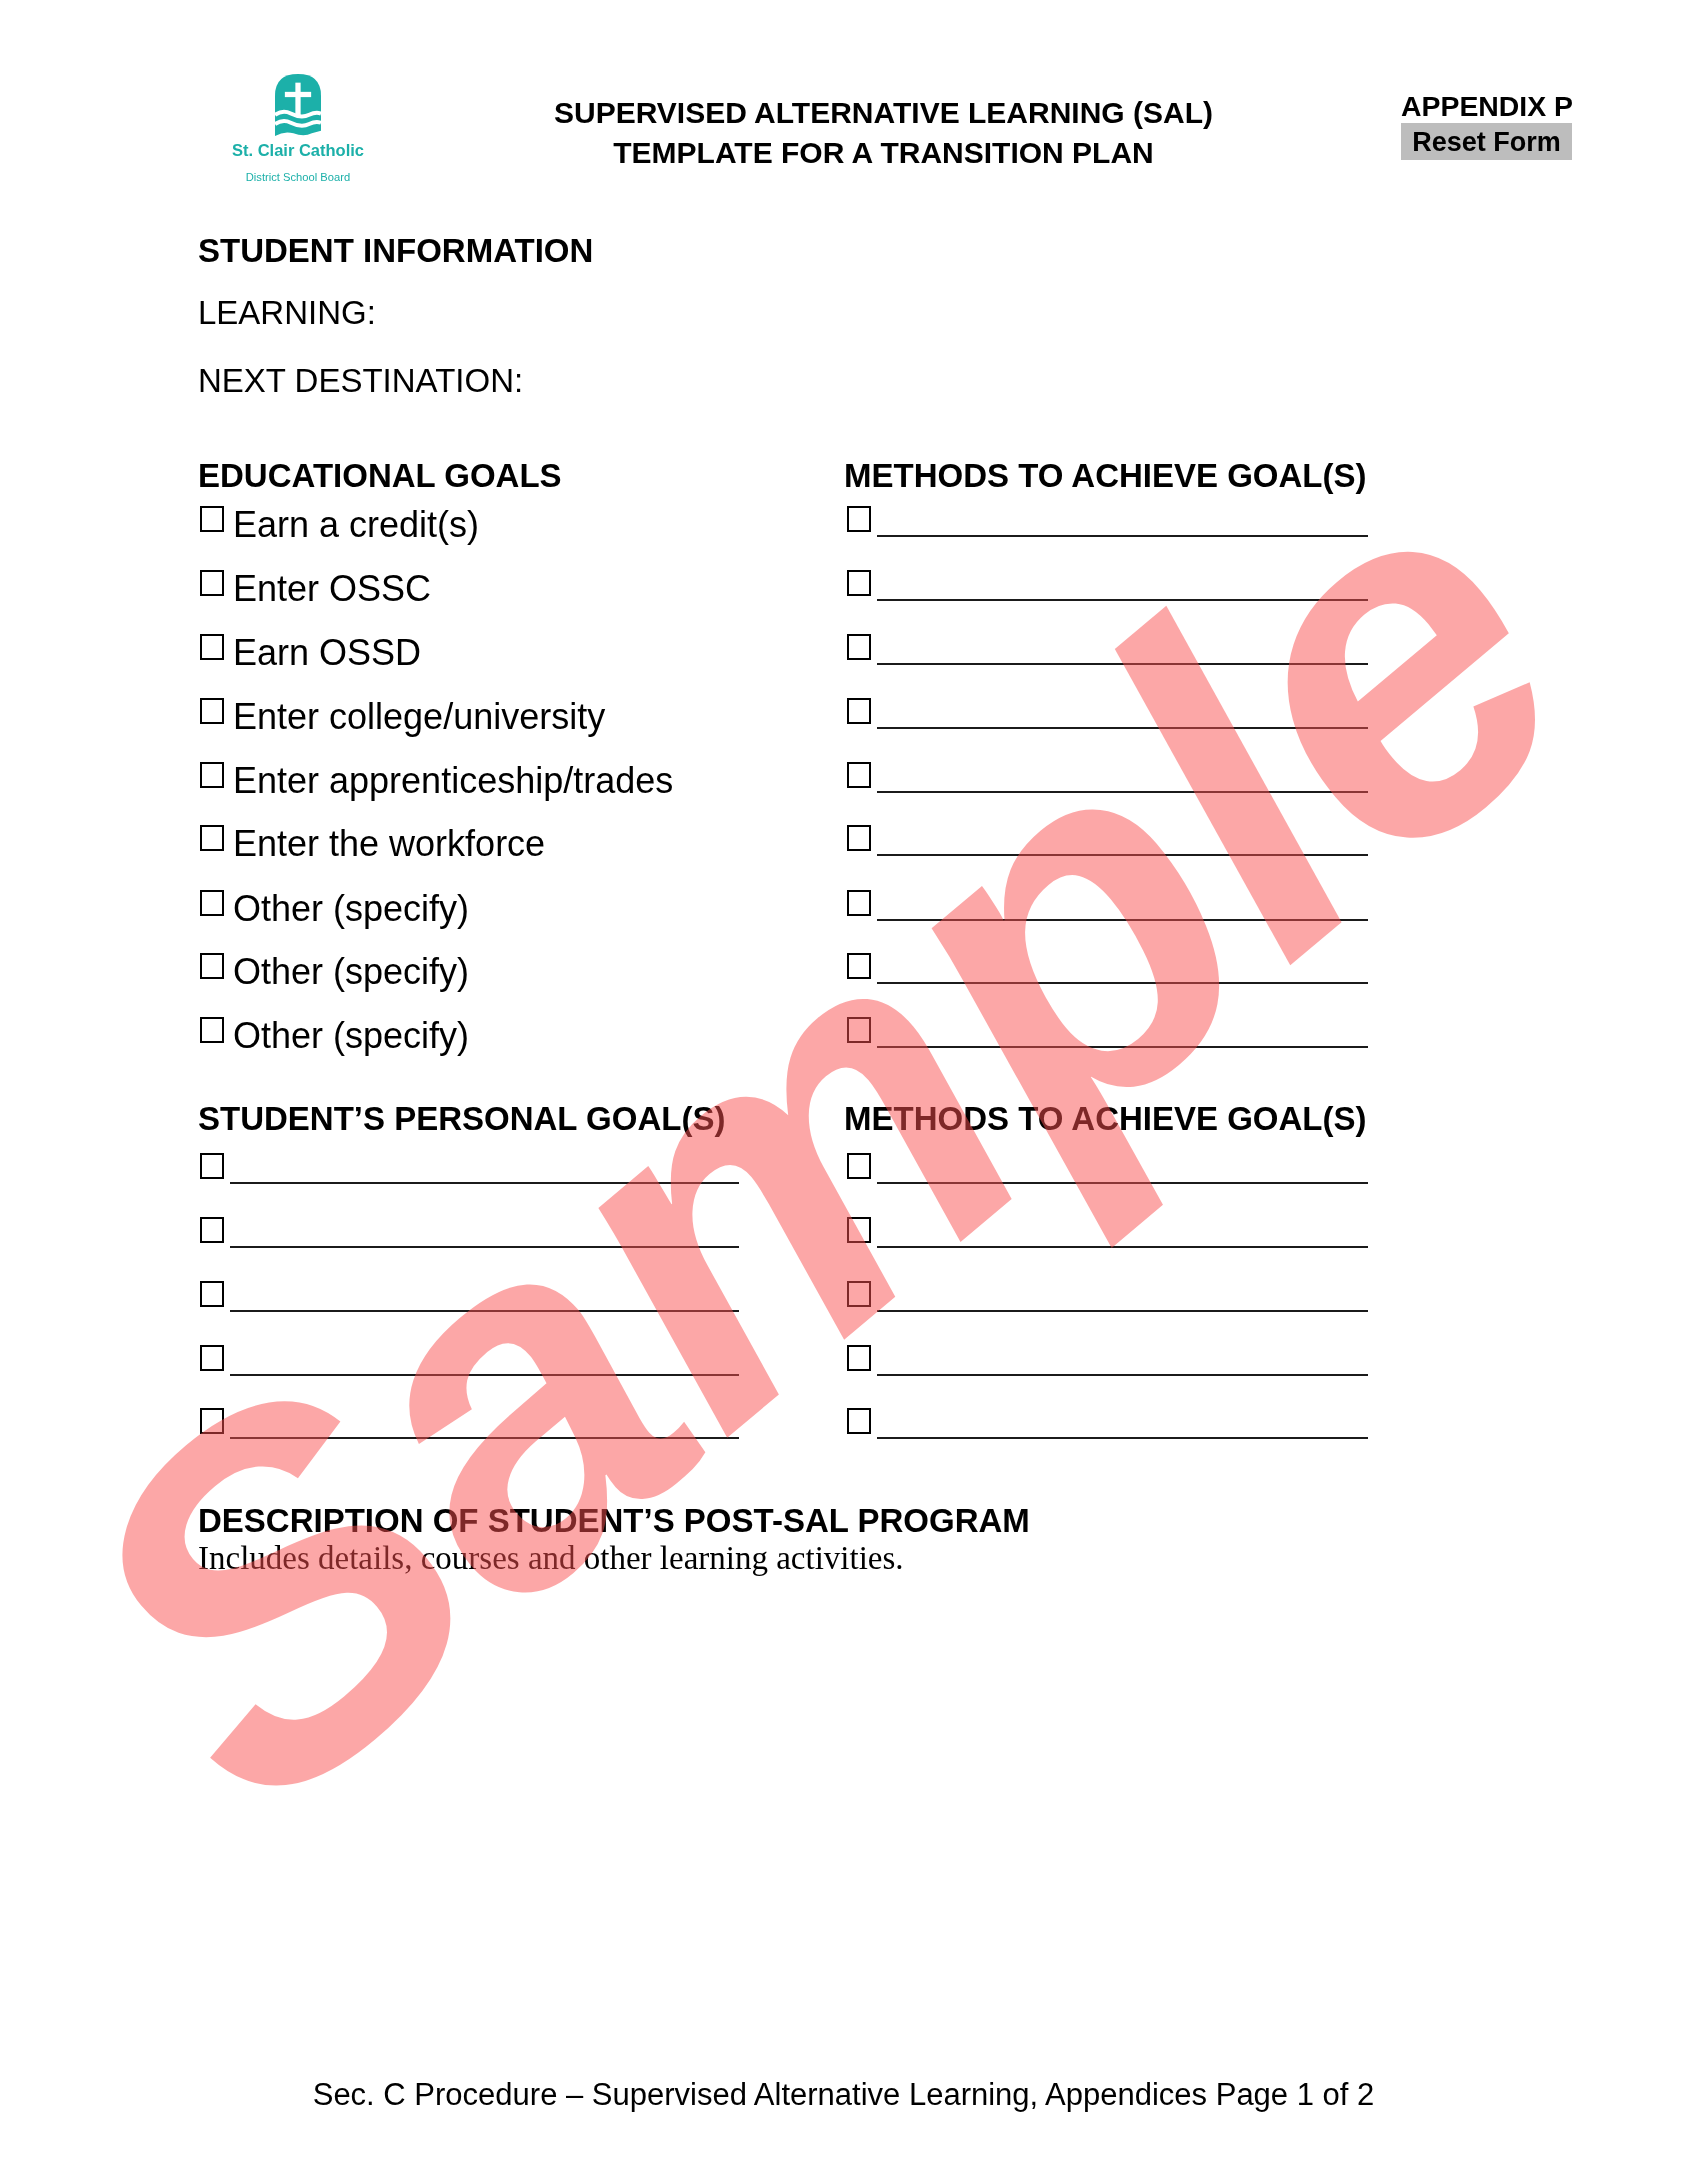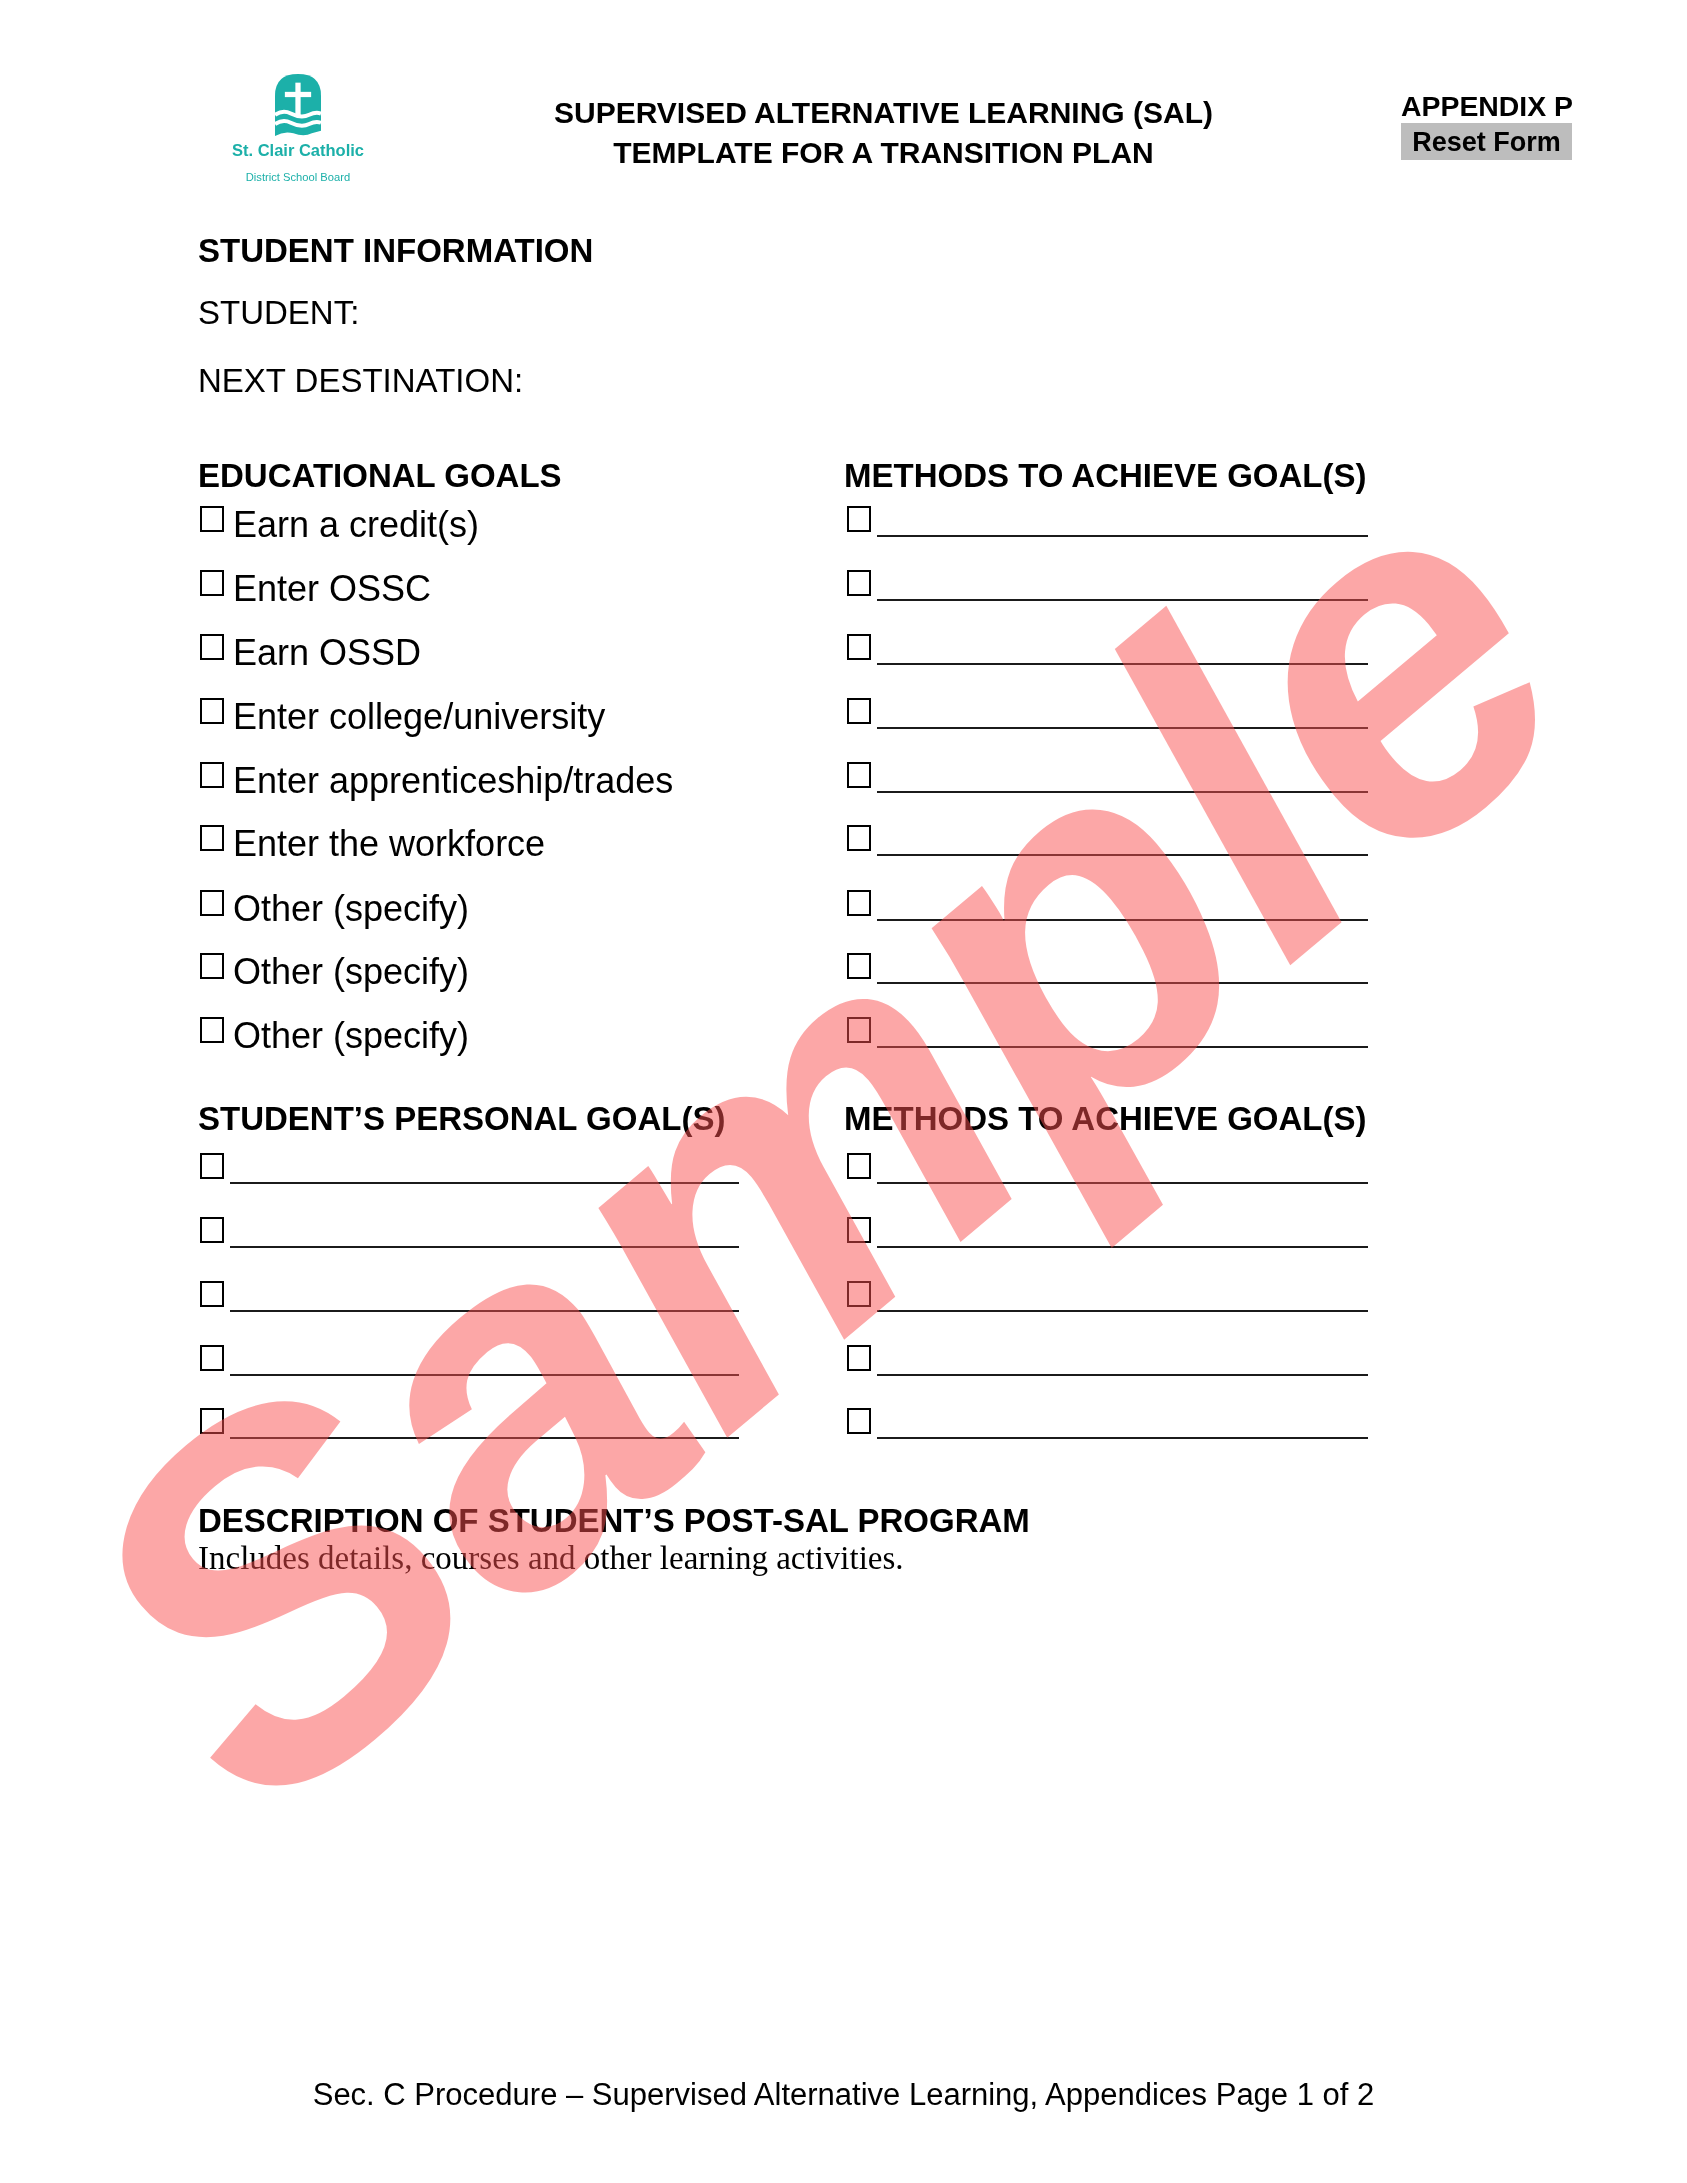--- a/index.html
+++ b/index.html
@@ -68,21 +68,21 @@
 
   <div class="doc-title">
     <div>SUPERVISED ALTERNATIVE LEARNING (SAL)</div>
     <div>TEMPLATE FOR A TRANSITION PLAN</div>
   </div>
 
   <div class="appendix">APPENDIX P</div>
   <button class="reset-btn">Reset Form</button>
 
   <div class="abs h1" style="left:198px; top:232px;">STUDENT INFORMATION</div>
-  <div class="abs t" style="left:198px; top:294px;">STUDENT:</div>
+  <div class="abs t" style="left:198px; top:294px;">LEARNING:</div>
   <div class="abs t" style="left:198px; top:362px;">NEXT DESTINATION:</div>
 
   <div class="abs h1" style="left:198px; top:457px;">EDUCATIONAL GOALS</div>
   <div class="abs h1" style="left:844px; top:457px;">METHODS TO ACHIEVE GOAL(S)</div>
 
   <div class="row" style="top:503px">
     <span class="cb" style="left:200px; top:2.6px;"></span>
     <span class="lbl">Earn a credit(s)</span>
     <span class="cb" style="left:847px; top:2.6px;"></span>
     <span class="fill" style="left:877px; top:32px; width:491px;"></span>

